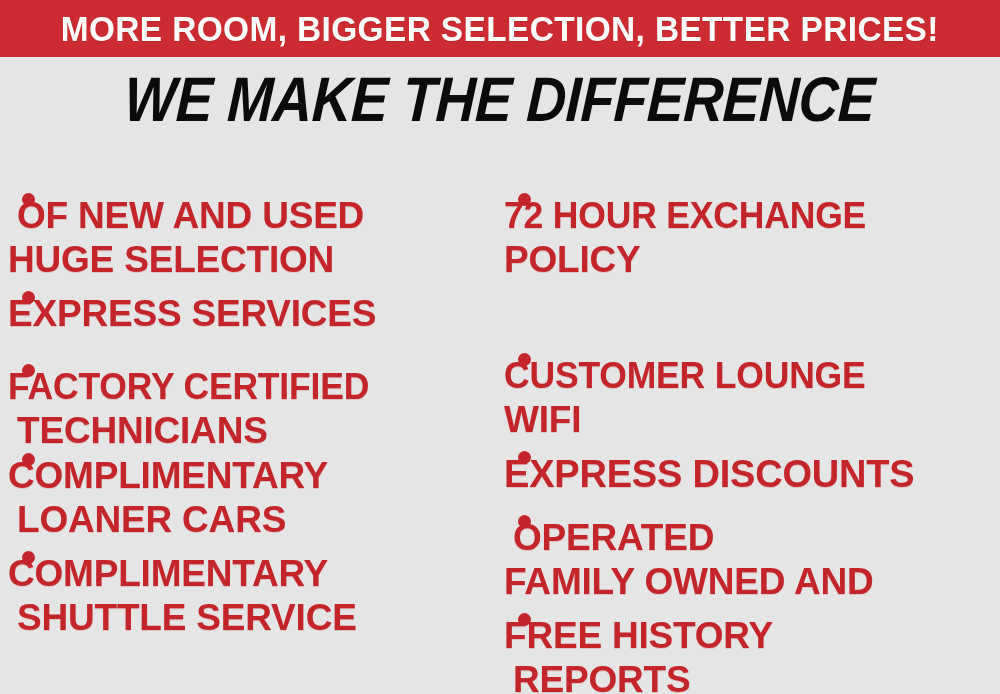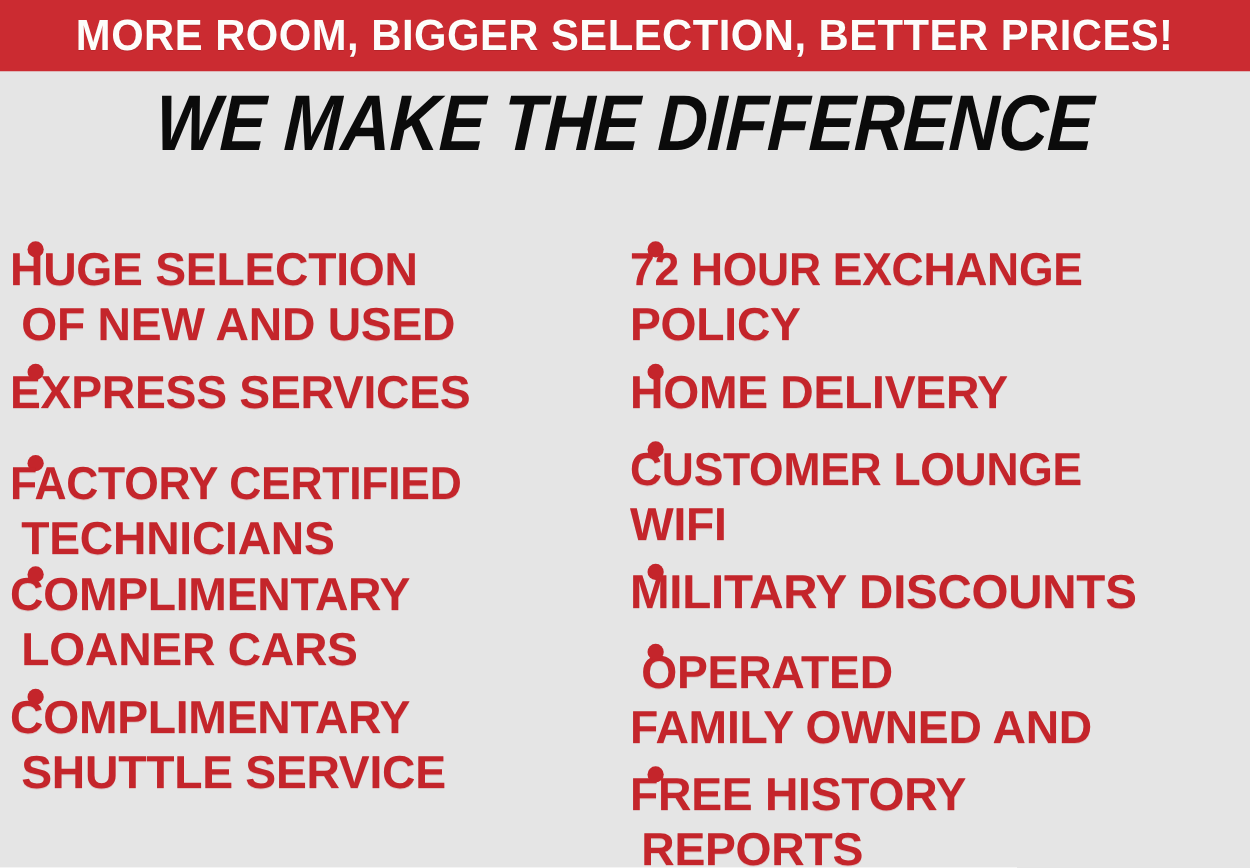--- a/index.html
+++ b/index.html
@@ -126,22 +126,22 @@
   <div class="headline">
     <span class="headline-text">WE MAKE THE DIFFERENCE</span>
   </div>
 
   <div class="columns">
 
     <div class="col col-left">
       <div class="bullet-row" style="top:18px;">
         <span class="bullet-dot"></span>
         <span class="bullet-lines">
+          <span class="bullet-line indent">OF NEW AND USED</span>
           <span class="bullet-line">HUGE SELECTION</span>
-          <span class="bullet-line indent">OF NEW AND USED</span>
         </span>
       </div>
 
       <div class="bullet-row" style="top:116px;">
         <span class="bullet-dot"></span>
         <span class="bullet-lines">
           <span class="bullet-line">EXPRESS SERVICES</span>
         </span>
       </div>
 
@@ -172,39 +172,33 @@
 
     <div class="col col-right">
       <div class="bullet-row" style="top:18px;">
         <span class="bullet-dot"></span>
         <span class="bullet-lines">
           <span class="bullet-line tight">72 HOUR EXCHANGE</span>
           <span class="bullet-line">POLICY</span>
         </span>
       </div>
 
-      <div class="bullet-row" style="top:116px;">
-        <span class="bullet-dot"></span>
-        <span class="bullet-lines">
-          <span class="bullet-line">HOME DELIVERY</span>
-        </span>
-      </div>
 
       <div class="bullet-row" style="top:178px;">
         <span class="bullet-dot"></span>
         <span class="bullet-lines">
           <span class="bullet-line tight">CUSTOMER LOUNGE</span>
           <span class="bullet-line">WIFI</span>
         </span>
       </div>
 
       <div class="bullet-row" style="top:276px;">
         <span class="bullet-dot"></span>
         <span class="bullet-lines">
-          <span class="bullet-line wide">MILITARY DISCOUNTS</span>
+          <span class="bullet-line wide">EXPRESS DISCOUNTS</span>
         </span>
       </div>
 
       <div class="bullet-row" style="top:340px;">
         <span class="bullet-dot"></span>
         <span class="bullet-lines">
           <span class="bullet-line indent">OPERATED</span>
           <span class="bullet-line">FAMILY OWNED AND</span>
         </span>
       </div>

